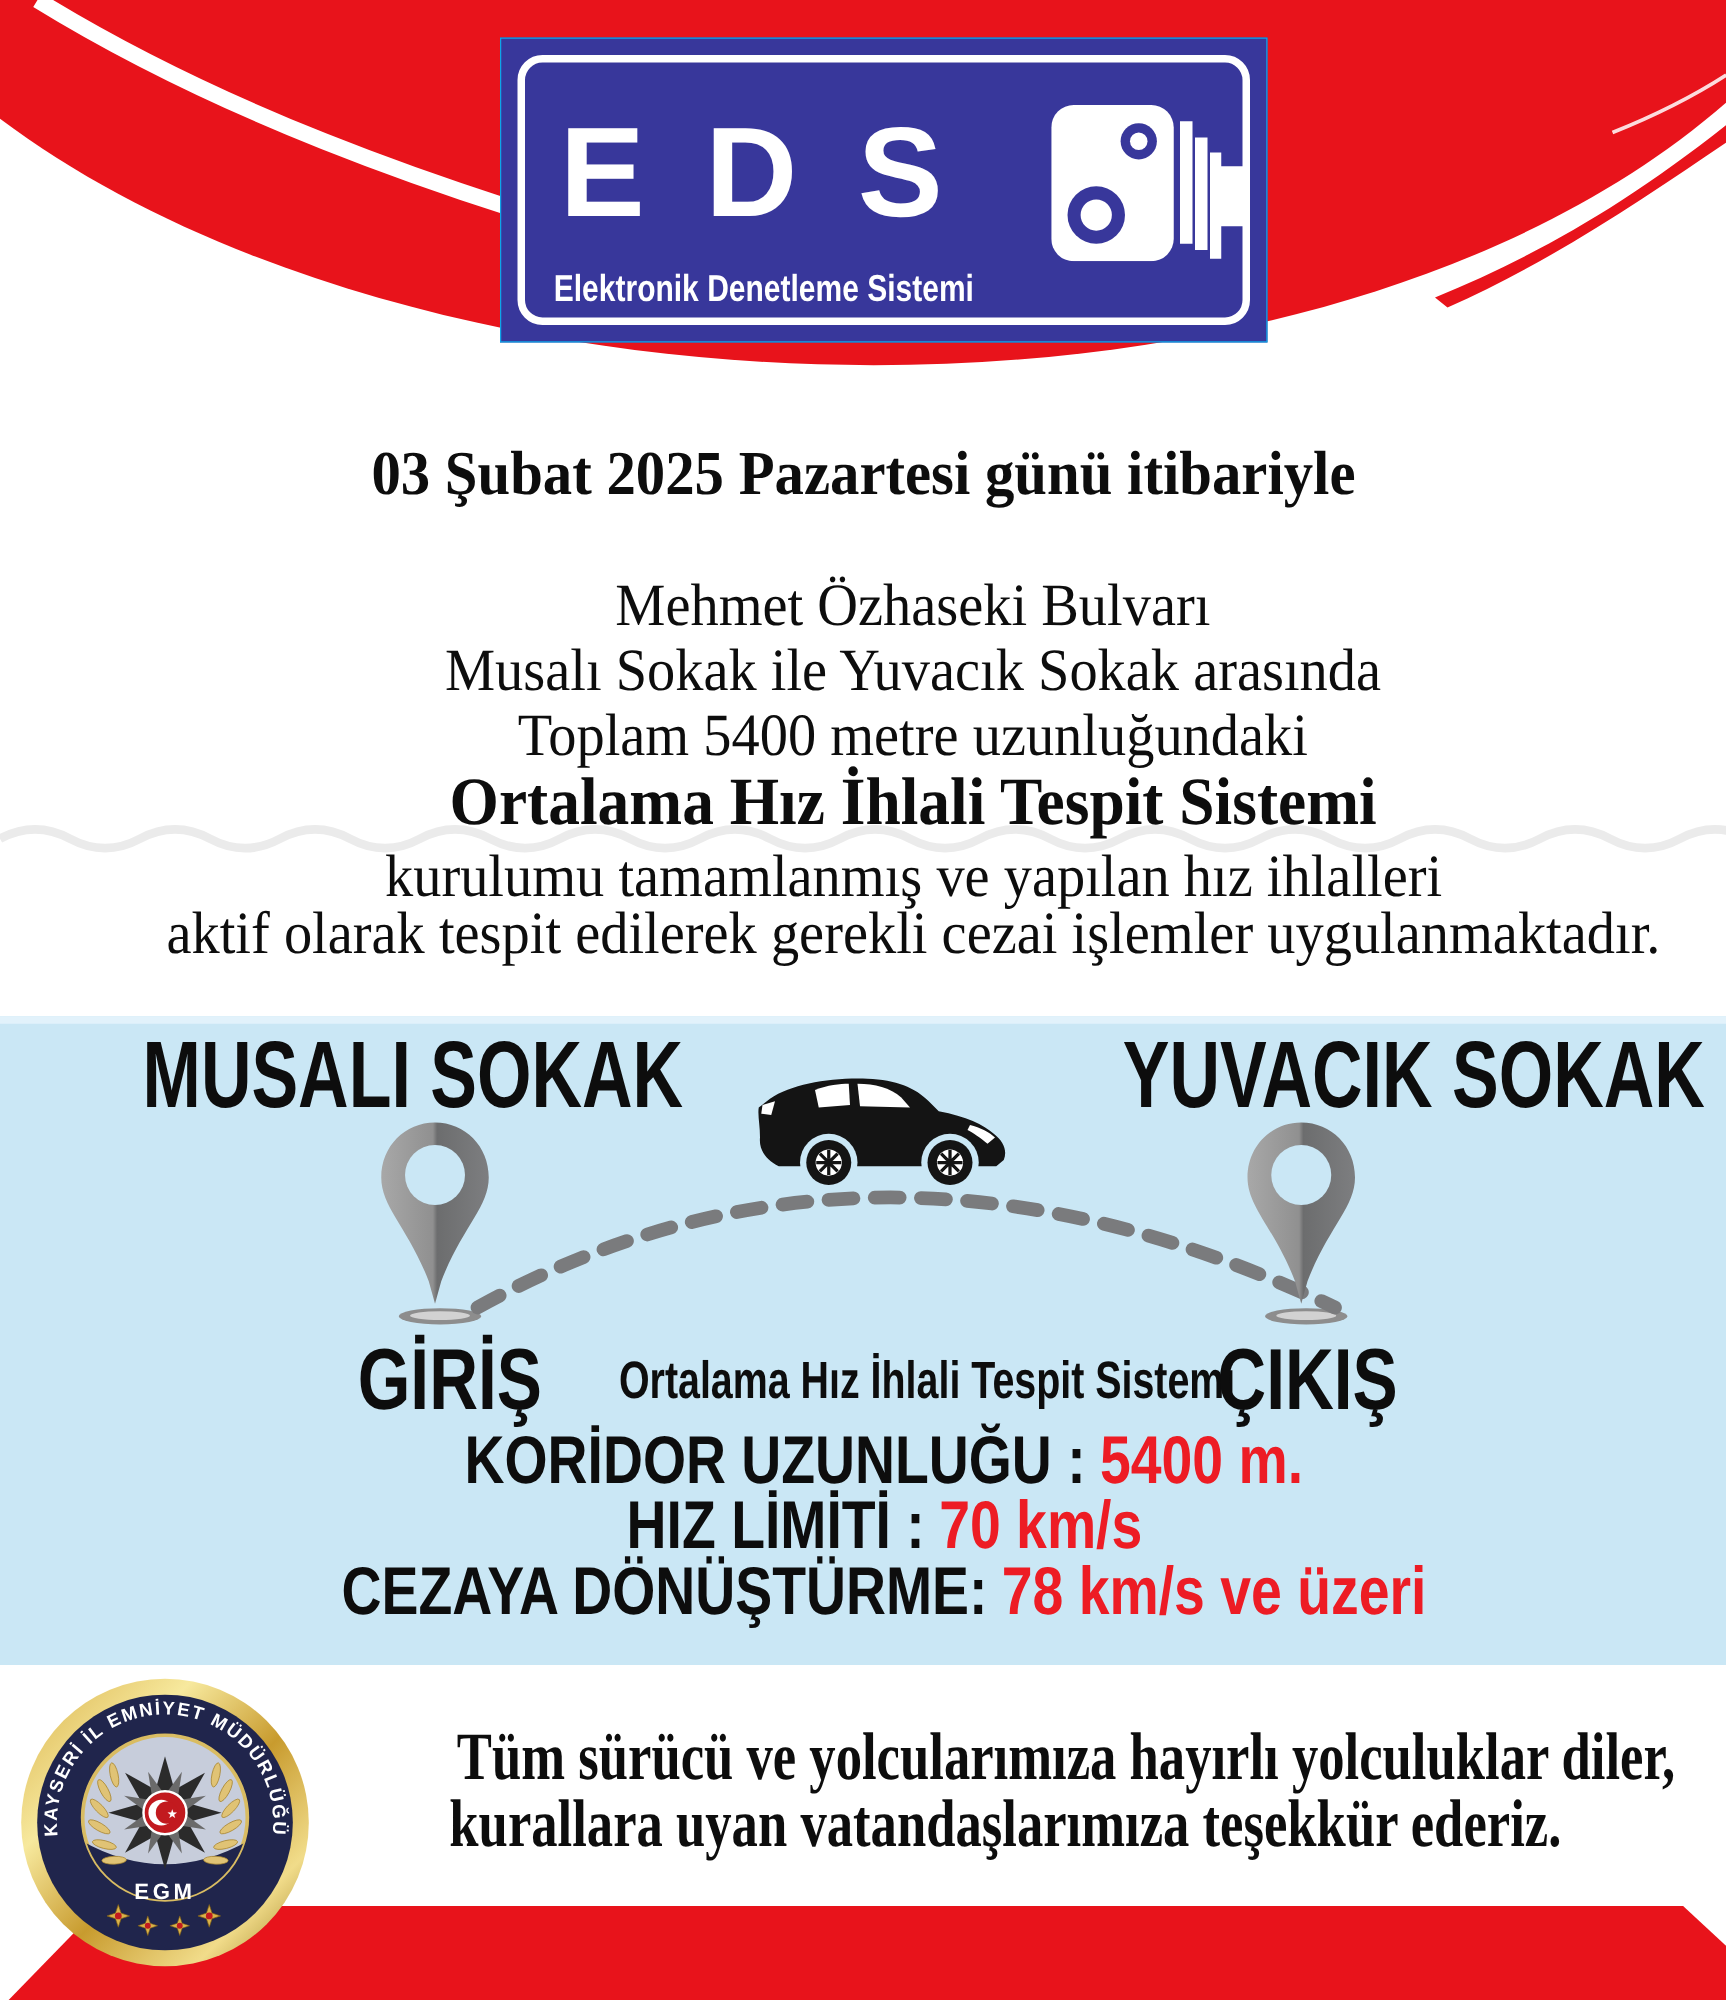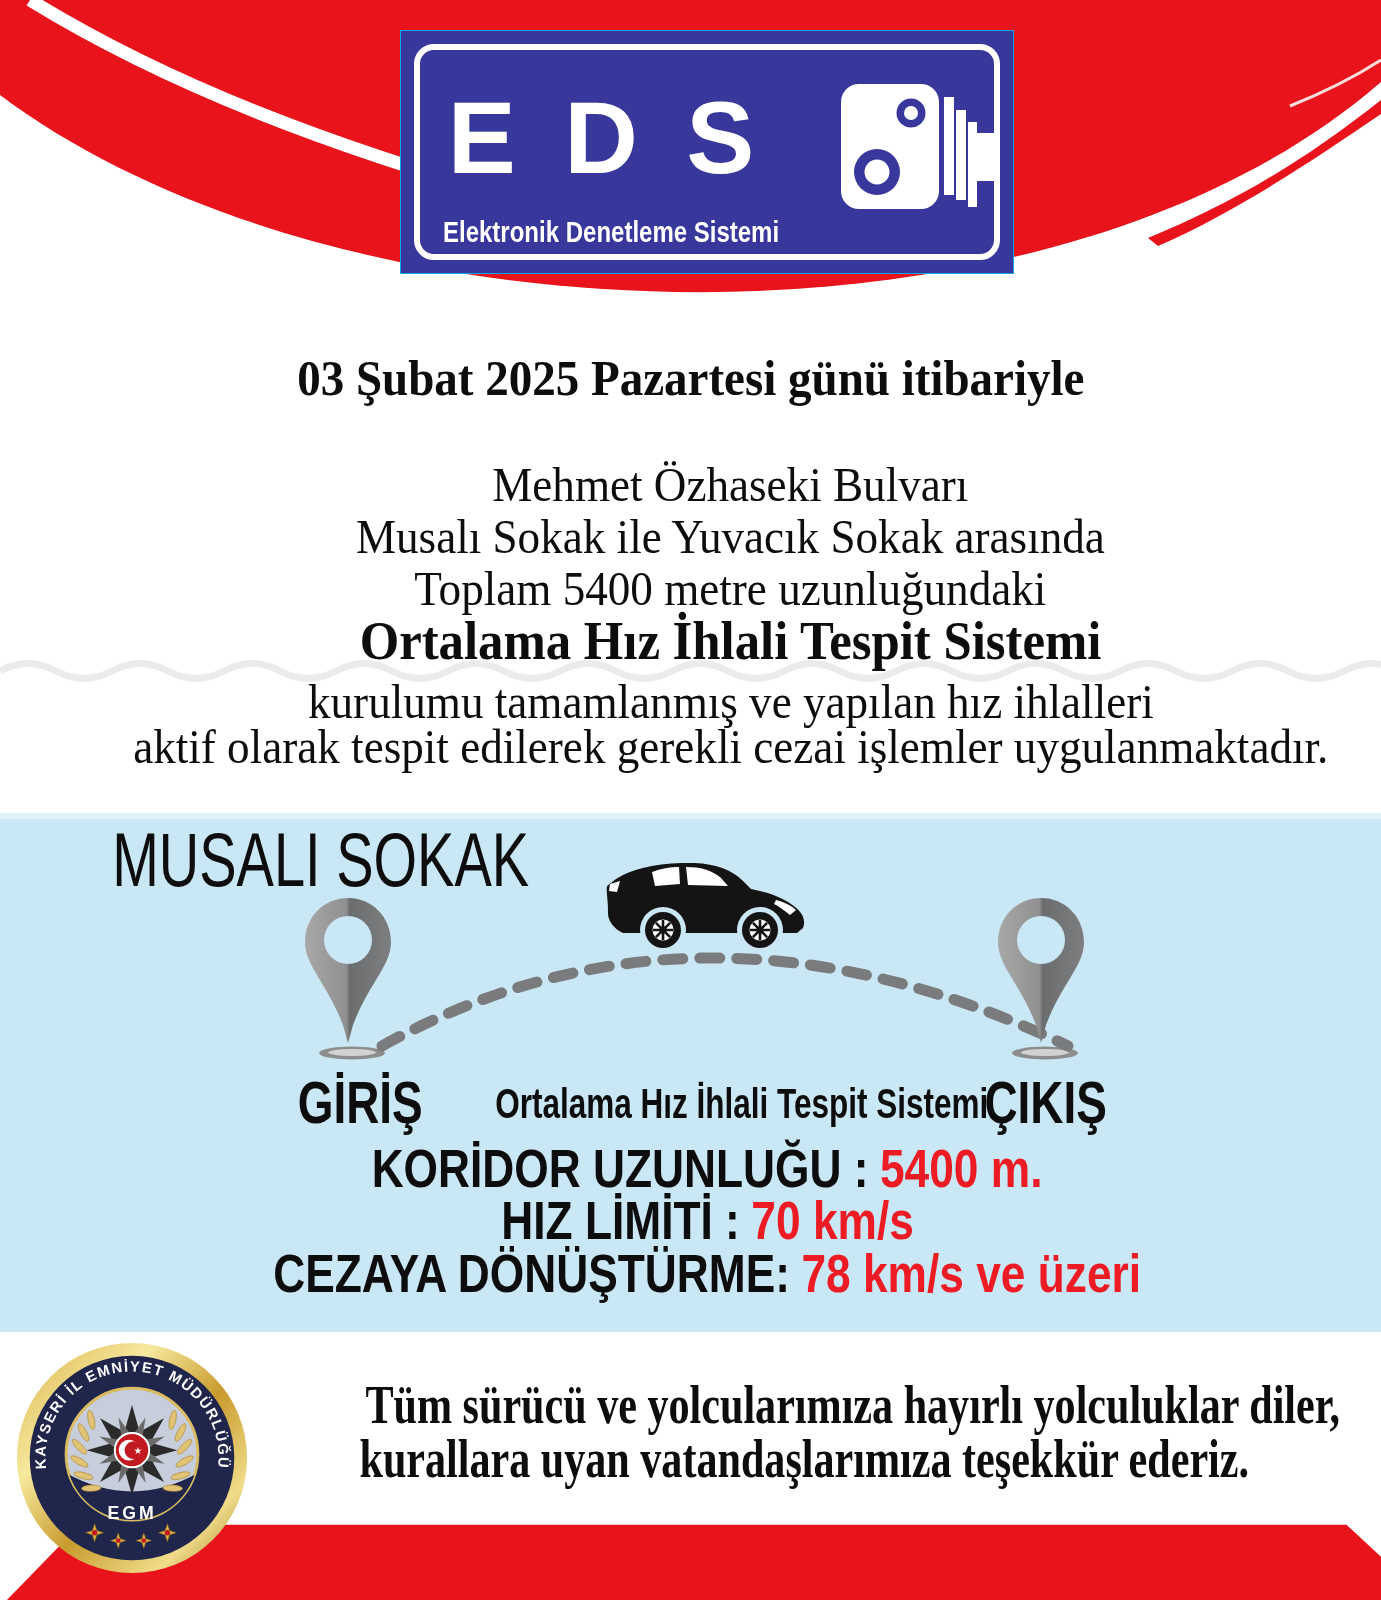--- a/index.html
+++ b/index.html
@@ -11,23 +11,23 @@
   
   .serif{font-family:"Liberation Serif",serif;}
   .date-line{top:316px;font-size:50px;font-weight:bold;line-height:56px;}
   .date-line .cond{transform:scaleX(.94);}
   .para{font-size:48px;line-height:52px;padding-left:40px;}
   .para .cond{transform:scaleX(.94);}
   .para.bold{font-weight:bold;font-size:54px;}
   
   #blueband{position:absolute;left:0;top:813px;width:1381px;height:519px;background:#cae7f5;}
   #blueband .topstrip{position:absolute;left:0;top:0;width:100%;height:6px;background:#e2f2fb;}
-  .street{position:absolute;top:15px;font-size:70px;font-weight:normal;line-height:64px;text-align:right;white-space:nowrap;}
+  .street{position:absolute;top:15px;font-size:70px;font-weight:bold;line-height:64px;text-align:right;white-space:nowrap;}
   .street .cond{transform:scale(.8,1.08);}
-  .gate{position:absolute;top:259px;font-size:56px;font-weight:bold;line-height:62px;text-align:center;white-space:nowrap;}
+  .gate{position:absolute;top:259px;font-size:66px;font-weight:bold;line-height:62px;text-align:center;white-space:nowrap;}
   .gate .cond{transform:scale(.82,1.05);}
   .midlabel{position:absolute;top:268px;font-size:42px;font-weight:bold;line-height:46px;text-align:center;white-space:nowrap;}
   .midlabel .cond{transform:scaleX(.75);}
   .statrow{position:absolute;left:34px;width:1347px;text-align:center;font-size:54px;font-weight:bold;line-height:54px;white-space:nowrap;}
   .statrow .cond{transform:scaleX(.82);}
   .statrow .val{color:#ed1c24;margin-left:14px;}
   
   #eds-sign{position:absolute;left:400px;top:30px;width:612px;height:242px;background:#38379b;border:1px solid #0ea5e9;}
   #eds-inner-border{position:absolute;left:13px;top:13px;right:13px;bottom:13px;border:6px solid #ffffff;border-radius:20px;}
   #eds-title{position:absolute;left:30px;top:52px;width:350px;text-align:center;color:#ffffff;
@@ -90,20 +90,22 @@
   <div class="row serif para" style="top:642px;">
     <span class="cond">kurulumu tamamlanmış ve yapılan hız ihlalleri</span></div>
   <div class="row serif para" style="top:687px;">
     <span class="cond">aktif olarak tespit edilerek gerekli cezai işlemler uygulanmaktadır.</span></div>
 
   <div id="blueband">
     <div class="topstrip"></div>
 
     <div class="street" style="left:60px;width:520px;">
       <span class="cond">MUSALI SOKAK</span></div>
+    <div class="street" style="left:840px;width:520px;">
+      <span class="cond">YUVACIK SOKAK</span></div>
 
     <svg class="abs" style="left:0;top:0;" width="1381" height="519" viewBox="0 0 1381 519">
       <defs>
         <linearGradient id="pinGrad" x1="0" y1="0" x2="1" y2="0">
           <stop offset="0" stop-color="#a8a8a8"></stop>
           <stop offset=".48" stop-color="#909090"></stop>
           <stop offset=".52" stop-color="#6c6d6e"></stop>
           <stop offset="1" stop-color="#7d7e80"></stop>
         </linearGradient>
       </defs>

